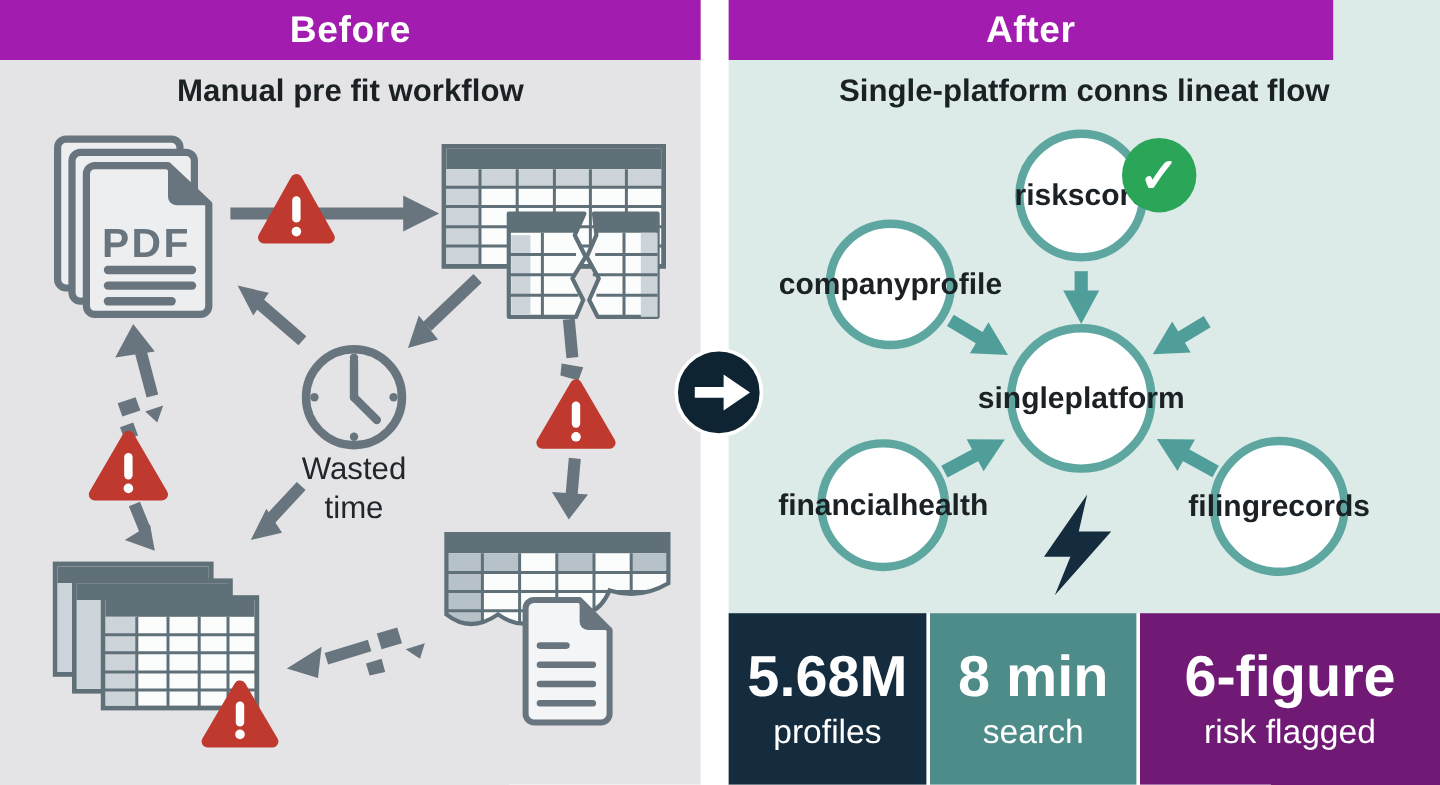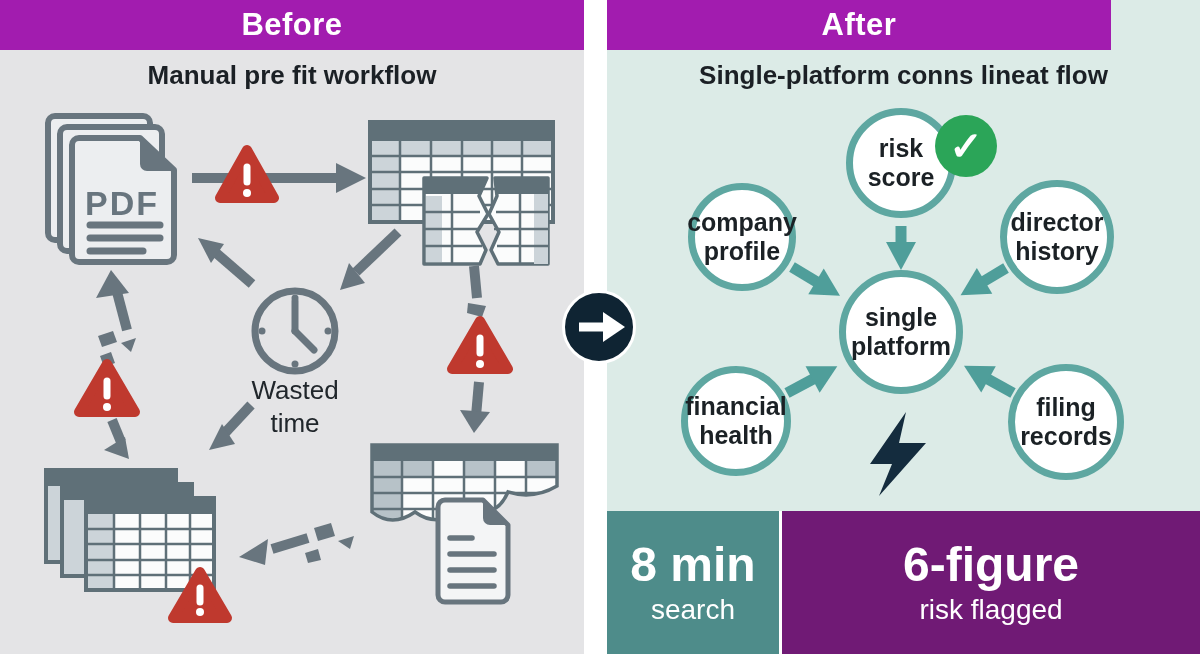--- a/index.html
+++ b/index.html
@@ -28,21 +28,21 @@
   .wasted { position: absolute; left: 215px; top: 374px; width: 160px; text-align: center;
             font-size: 26px; font-weight: normal; color: #20262b; line-height: 33px; }
 
   
   .transition { position: absolute; left: 562px; top: 290px; width: 74px; height: 74px;
                 background: #0f2433; border: 3px solid #ffffff; border-radius: 50%;
                 z-index: 6; display: flex; align-items: center; justify-content: center; }
 
   
   .node { position: absolute; background: #ffffff; border: 7px solid #5ea7a1; border-radius: 50%;
-          display: flex; flex-direction: column; align-items: center; justify-content: center;
+          display: flex; flex-direction: row; align-items: center; justify-content: center;
           text-align: center; font-size: 25px; font-weight: bold; color: #1b2125; line-height: 29px; z-index: 3; }
   .node-risk        { left: 846px; top: 108px; width: 110px; height: 110px; }
   .node-company     { left: 688px; top: 183px; width: 108px; height: 108px; }
   .node-director    { left: 1000px; top: 180px; width: 114px; height: 114px; }
   .node-platform    { left: 839px; top: 270px; width: 124px; height: 124px; }
   .node-financial   { left: 681px; top: 366px; width: 110px; height: 110px; }
   .node-filing      { left: 1008px; top: 364px; width: 116px; height: 116px; }
 
   .check-badge { position: absolute; left: 935px; top: 115px; width: 62px; height: 62px;
                  background: #2ba558; border-radius: 50%; z-index: 4;
@@ -316,38 +316,38 @@
     <div>risk</div>
     <div>score</div>
   </div>
   <div class="check-badge">
     <span>✓</span>
   </div>
   <div class="node node-company">
     <div>company</div>
     <div>profile</div>
   </div>
-  <div class="node node-director">
-    <div>director</div>
-    <div>history</div>
-  </div>
   <div class="node node-platform">
     <div>single</div>
     <div>platform</div>
   </div>
   <div class="node node-financial">
     <div>financial</div>
     <div>health</div>
   </div>
   <div class="node node-filing">
     <div>filing</div>
     <div>records</div>
   </div>
 
   <div class="stats">
+    <div class="stat stat-0">
+      <div class="val">5.68M</div>
+      <div class="lbl">profiles</div>
+    </div>
     <div class="stat stat-1">
       <div class="val">8 min</div>
       <div class="lbl">search</div>
     </div>
     <div class="stat stat-2">
       <div class="val">6-figure</div>
       <div class="lbl">risk flagged</div>
     </div>
   </div>
 

